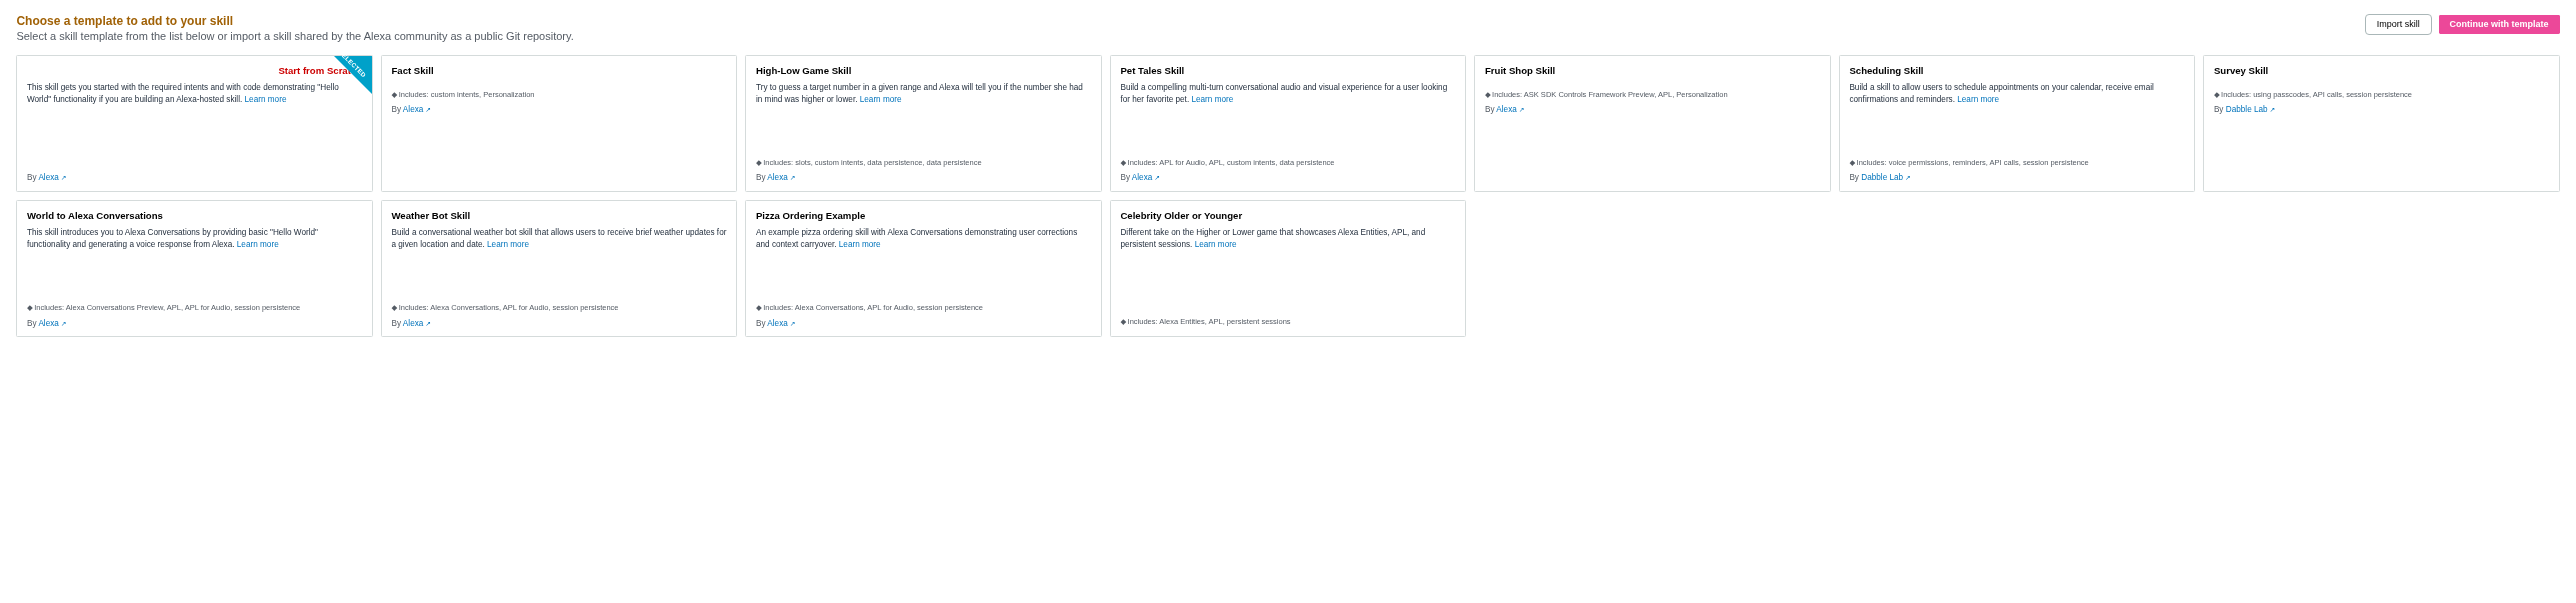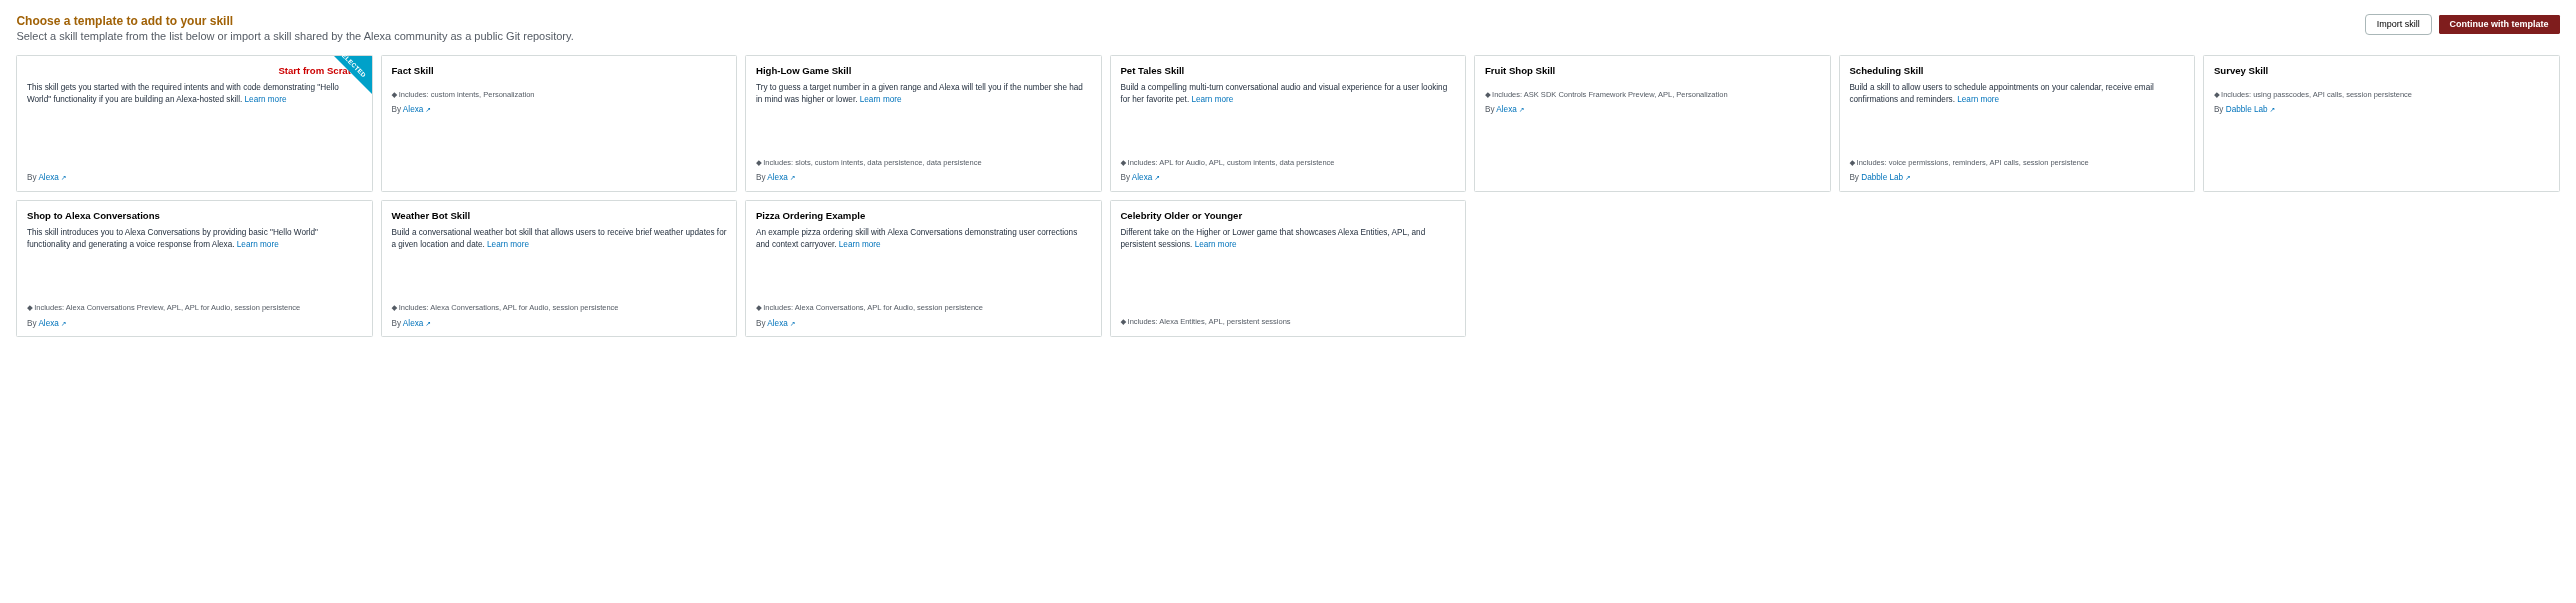--- a/index.html
+++ b/index.html
@@ -36,21 +36,21 @@
       border: 0.7px solid #aab7b8;
       background: #fff;
       color: #000;
       font-size: 9px;
       cursor: pointer;
       border-radius: 4px;
     }
     .btn-continue {
       padding: 4.8px 11px;
       border: none;
-      background: #7f1d1d;
+      background: #ec4899;
       color: #fff;
       font-size: 9px;
       cursor: pointer;
       border-radius: 1.4px;
       font-weight: 600;
       text-align: right;
     }
     .cards-grid {
       display: grid;
       grid-template-columns: repeat(7, 1fr);
@@ -190,21 +190,21 @@
       <div class="card-author">By <a class="author-link" href="#">Dabble Lab</a><span class="ext-icon"> ↗</span></div>
     </div>
     <div class="card">
       <div class="card-title">Survey Skill</div>
       <div class="card-tags"><span style="font-size:7.5px;margin-right:1.4px;">◆</span>Includes: using passcodes, API calls, session persistence</div>
       <div class="card-author">By <a class="author-link" href="#">Dabble Lab</a><span class="ext-icon"> ↗</span></div>
     </div>
   </div>
 <div class="cards-grid-row2" id="row2-container">
     <div class="card">
-      <div class="card-title">Shop to Alexa Conversations</div>
+      <div class="card-title">World to Alexa Conversations</div>
       <div class="card-desc">This skill introduces you to Alexa Conversations by providing basic "Hello World" functionality and generating a voice response from Alexa. <a class="learn-more" href="#">Learn more</a></div>
       <div class="card-tags"><span style="font-size:7.5px;margin-right:1.4px;">◆</span>Includes: Alexa Conversations Preview, APL, APL for Audio, session persistence</div>
       <div class="card-author">By <a class="author-link" href="#">Alexa</a><span class="ext-icon"> ↗</span></div>
     </div>
     <div class="card">
       <div class="card-title">Weather Bot Skill</div>
       <div class="card-desc">Build a conversational weather bot skill that allows users to receive brief weather updates for a given location and date. <a class="learn-more" href="#">Learn more</a></div>
       <div class="card-tags"><span style="font-size:7.5px;margin-right:1.4px;">◆</span>Includes: Alexa Conversations, APL for Audio, session persistence</div>
       <div class="card-author">By <a class="author-link" href="#">Alexa</a><span class="ext-icon"> ↗</span></div>
     </div>

